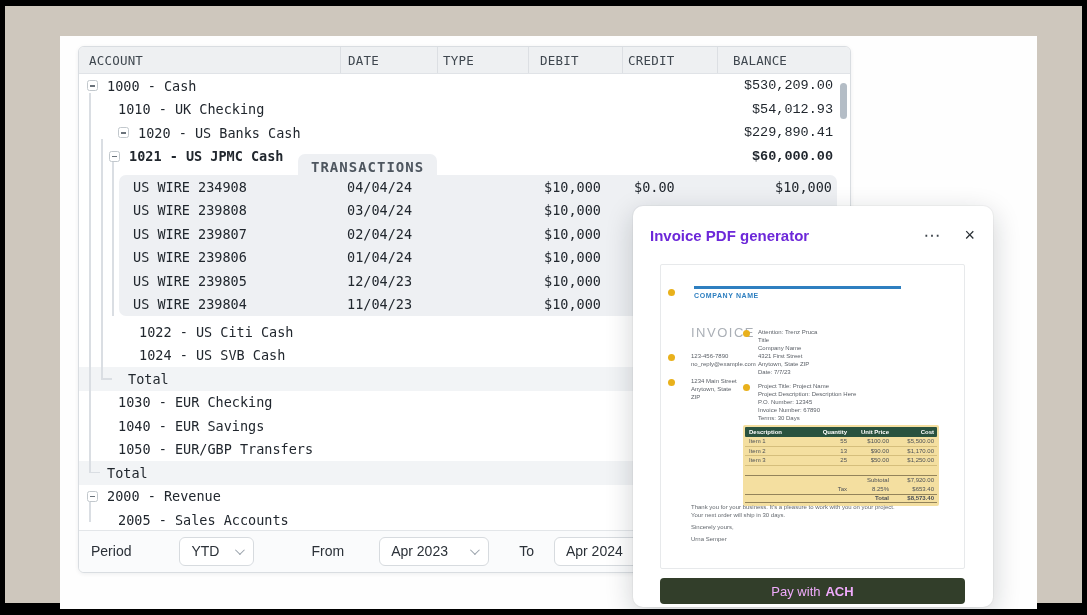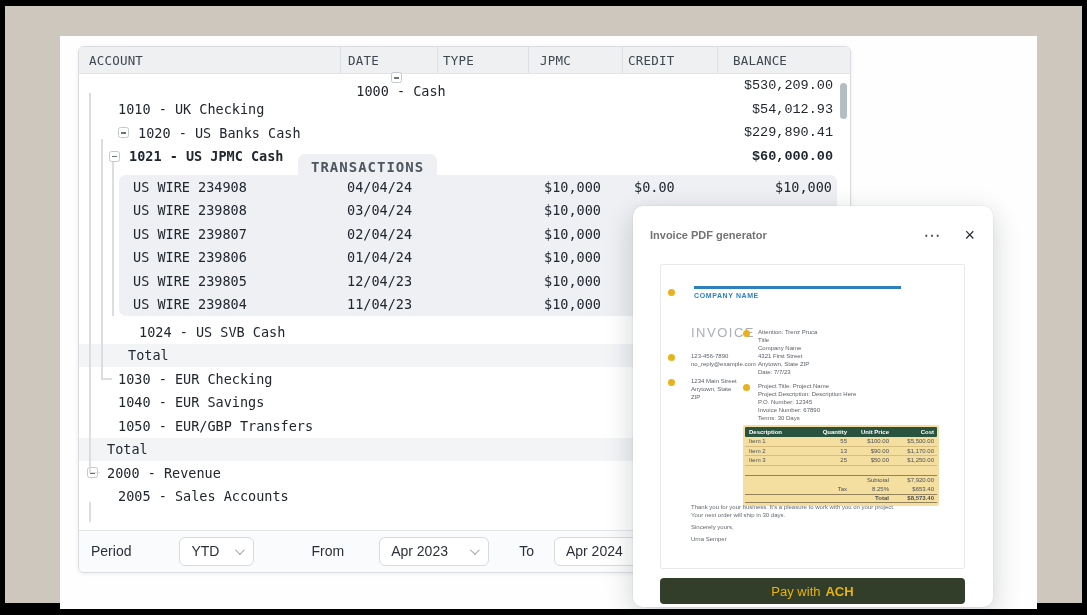--- a/index.html
+++ b/index.html
@@ -68,21 +68,21 @@
   .gap-from { margin-left:57px; }
   .gap-to { margin-left:30px; }
   .chev { width:7px; height:7px; border-right:1.6px solid #9aa2ab; border-bottom:1.6px solid #9aa2ab;
     transform:rotate(45deg) translateY(-2px); flex:0 0 auto; }
 
   
   .modal { position:absolute; left:573px; top:170px; width:360px; height:401px; background:#fff;
     border-radius:10px; box-shadow:0 8px 28px rgba(15,25,35,.20), 0 0 0 1px rgba(0,0,0,.03);
     z-index:10; font-family:"Liberation Sans", sans-serif; }
   .modal-head { display:flex; align-items:center; height:58px; padding:0 18px 0 17px; }
-  .modal-title { font-size:11px; font-weight:700; color:#737373; flex:1; }
+  .modal-title { font-size:15px; font-weight:700; color:#6d28d9; flex:1; }
   .menu-dots { font-size:17px; color:#3c434a; cursor:pointer; margin-right:24px; line-height:1; }
   .close-x { font-size:18px; color:#2a3036; cursor:pointer; line-height:1; }
 
   .preview { position:absolute; left:27px; top:58px; width:305px; height:305px; background:#fff;
     border:1px solid #e7e9eb; border-radius:2px; overflow:hidden; }
   .dot { position:absolute; width:7px; height:7px; border-radius:50%; background:#e9b11c; }
   .inv-rule { position:absolute; left:33px; top:21px; width:207px; height:2.5px; background:#2e7fc0; }
   .inv-company { position:absolute; left:33px; top:27px; font-size:7px; font-weight:700;
     letter-spacing:.6px; color:#2e7fc0; }
   .inv-title { position:absolute; left:30px; top:60px; font-size:13px; letter-spacing:1.5px;
@@ -103,44 +103,44 @@
   .it-c1 { flex:1; padding-left:4px; }
   .it-c2 { width:30px; text-align:right; }
   .it-c3 { width:42px; text-align:right; }
   .it-c4 { width:48px; text-align:right; padding-right:3px; }
   .it-item { border-bottom:.5px solid rgba(156,130,58,.35); }
   .it-blank { height:9px; }
   .it-subtotal { border-top:1px solid #93835a; }
   .it-total { border-top:1px solid #93835a; border-bottom:1.5px solid #93835a; font-weight:700; }
 
   .pay-btn { position:absolute; left:27px; top:372px; width:305px; height:26px; background:#323e2a;
-    border:none; border-radius:4px; color:#eab308; font-size:13px; display:flex; align-items:center;
+    border:none; border-radius:4px; color:#f0abfc; font-size:13px; display:flex; align-items:center;
     justify-content:center; cursor:pointer; font-family:"Liberation Sans", sans-serif; }
   .pay-btn b { margin-left:5px; font-weight:700; }
 </style>
 </head>
 <body>
 
 <div class="stage">
   <div class="frame">
     <div class="canvas">
 
       <div class="table-card">
         <div class="thead" id="thead">
             <div class="th">ACCOUNT</div>
             <div class="th">DATE</div>
             <div class="th">TYPE</div>
-            <div class="th">JPMC</div>
+            <div class="th">DEBIT</div>
             <div class="th">CREDIT</div>
             <div class="th">BALANCE</div>
           </div>
         <div class="tbody" id="tbody">
 
         <div class="row">
-              <div class="acct-cell" style="padding-left: 8px; flex-direction: column;">
+              <div class="acct-cell" style="padding-left: 8px;">
                 <div class="cbox">
                   <i></i>
                 </div>
                 <div class="">1000 - Cash</div>
               </div>
               <div class="bal-cell">$530,209.00</div>
             </div>
             <div class="row">
               <div class="acct-cell" style="padding-left: 39px;">
                 <div class="">1010 - UK Checking</div>
@@ -207,20 +207,26 @@
                 <div class="tx-bal"></div>
               </div>
               <div class="tx-row">
                 <div class="tx-desc">US WIRE 239804</div>
                 <div class="tx-date">11/04/23</div>
                 <div class="tx-type"></div>
                 <div class="tx-debit">$10,000</div>
                 <div class="tx-credit"></div>
                 <div class="tx-bal"></div>
               </div>
+            </div>
+            <div class="row">
+              <div class="acct-cell" style="padding-left: 60px;">
+                <div class="">1022 - US Citi Cash</div>
+              </div>
+              <div class="bal-cell"></div>
             </div>
             <div class="row">
               <div class="acct-cell" style="padding-left: 60px;">
                 <div class="">1024 - US SVB Cash</div>
               </div>
               <div class="bal-cell"></div>
             </div>
             <div class="row total-row">
               <div class="acct-cell" style="padding-left: 49px;">
                 <div class="">Total</div>

